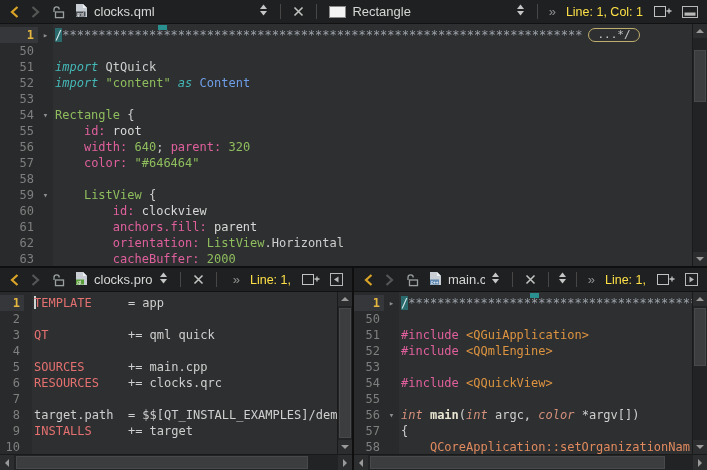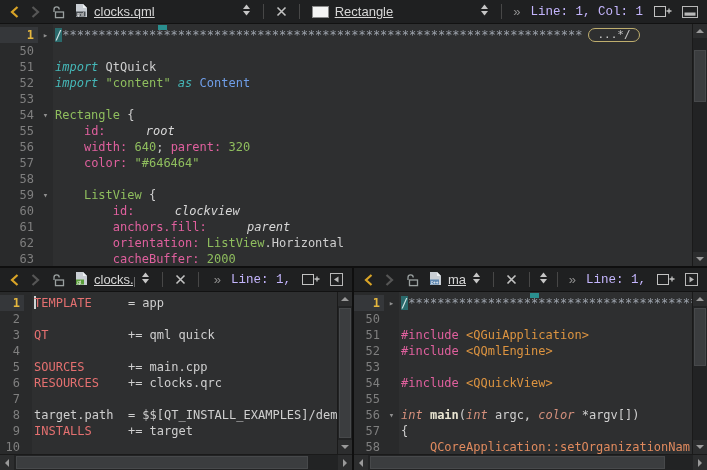--- a/index.html
+++ b/index.html
@@ -11,27 +11,27 @@
   .pane-br{left:354px;top:268px;width:353px;height:202px;}
   .hsplit{position:absolute;left:0;top:266px;width:707px;height:2px;background:#0f0f0f;}
   .vsplit{position:absolute;left:352px;top:268px;width:2px;height:202px;background:#0f0f0f;}
 
   
   .toolbar{height:24px;flex:0 0 24px;background:#1f2021;border-bottom:1px solid #121212;
            display:flex;align-items:center;padding:0 6px;gap:4px;box-sizing:border-box;
            font-size:13px;color:#d6d6d6;white-space:nowrap;overflow:hidden;}
   .tbtn{background:none;border:none;padding:2px 3px;display:flex;align-items:center;cursor:default;}
   .sep{width:1px;height:15px;background:#474747;margin:0 5px;flex:0 0 1px;}
-  .combo{display:flex;align-items:center;gap:6px;padding:0 3px;min-width:0;text-decoration:underline;}
+  .combo{display:flex;align-items:center;gap:6px;padding:0 3px;min-width:0;}
   .combo.grow{flex:1 1 auto;}
   .combo .updown{margin-left:auto;}
   .fname{overflow:hidden;text-overflow:clip;}
   .rect-swatch{width:15px;height:10px;background:#f4f4f4;border:1px solid #8a8a8a;flex:0 0 15px;}
   .ovf{color:#8f8f8f;font-size:13px;margin:0 2px;}
-  .linecol{color:#c4b5fd;font-size:12.5px;margin:0 4px;font-family:Liberation Mono, monospace;}
+  .linecol{color:#fde047;font-size:12.5px;margin:0 4px;}
   .spacer{flex:1 1 auto;}
   .progress-chip{position:absolute;width:9px;height:5px;background:#2a8f8f;z-index:5;}
 
   
   .body{flex:1 1 auto;display:flex;min-height:0;}
   .editor{flex:1 1 auto;overflow:hidden;padding-top:3px;position:relative;
           font-family:"DejaVu Sans Mono",monospace;font-size:12px;line-height:16px;}
   .pane-top .editor{background:linear-gradient(90deg,#292a2b 0 53px,#2e2f30 53px);}
   .pane-bl  .editor{background:linear-gradient(90deg,#292a2b 0 32px,#2e2f30 32px);}
   .pane-br  .editor{background:linear-gradient(90deg,#292a2b 0 45px,#2e2f30 45px);}
@@ -44,21 +44,21 @@
   .cline{flex:1 1 auto;white-space:pre;overflow:hidden;padding-left:2px;color:#cfcfcf;}
   .caret{display:inline-block;width:2px;height:13px;background:#ccd4d4;vertical-align:-2px;margin-right:-2px;}
   .fbadge{display:inline-block;border:1px solid #bfae6e;border-radius:8px;color:#c9c9c9;
           font-size:11px;line-height:12px;padding:0 8px;margin-left:6px;vertical-align:1px;}
 
   
   .tk-kw{color:#45b8b8;font-style:italic;}
   .tk-type{color:#8fbe5e;}
   .tk-prop{color:#e0609e;}
   .tk-str,.tk-num{color:#8fbe5e;}
-  .tk-ital{color:#d8d8d8;font-style:italic;margin-left:33px;}
+  .tk-ital{color:#d8d8d8;}
   .tk-alias{color:#6f9ee8;}
   .tk-cmt{color:#9da3ac;}
   .tk-cst{color:#d8e8e8;background:#2a6a6c;}
   .tk-pp{color:#e0609e;}
   .tk-inc{color:#dd9440;}
   .tk-ckw{color:#d4907c;font-style:italic;}
   .tk-fn{color:#eae6d2;font-weight:bold;}
   .tk-ctype{color:#e08a5e;margin-top:40px;}
   .tk-var{color:#e47070;}
   .tk-txt{color:#cfcfcf;}

